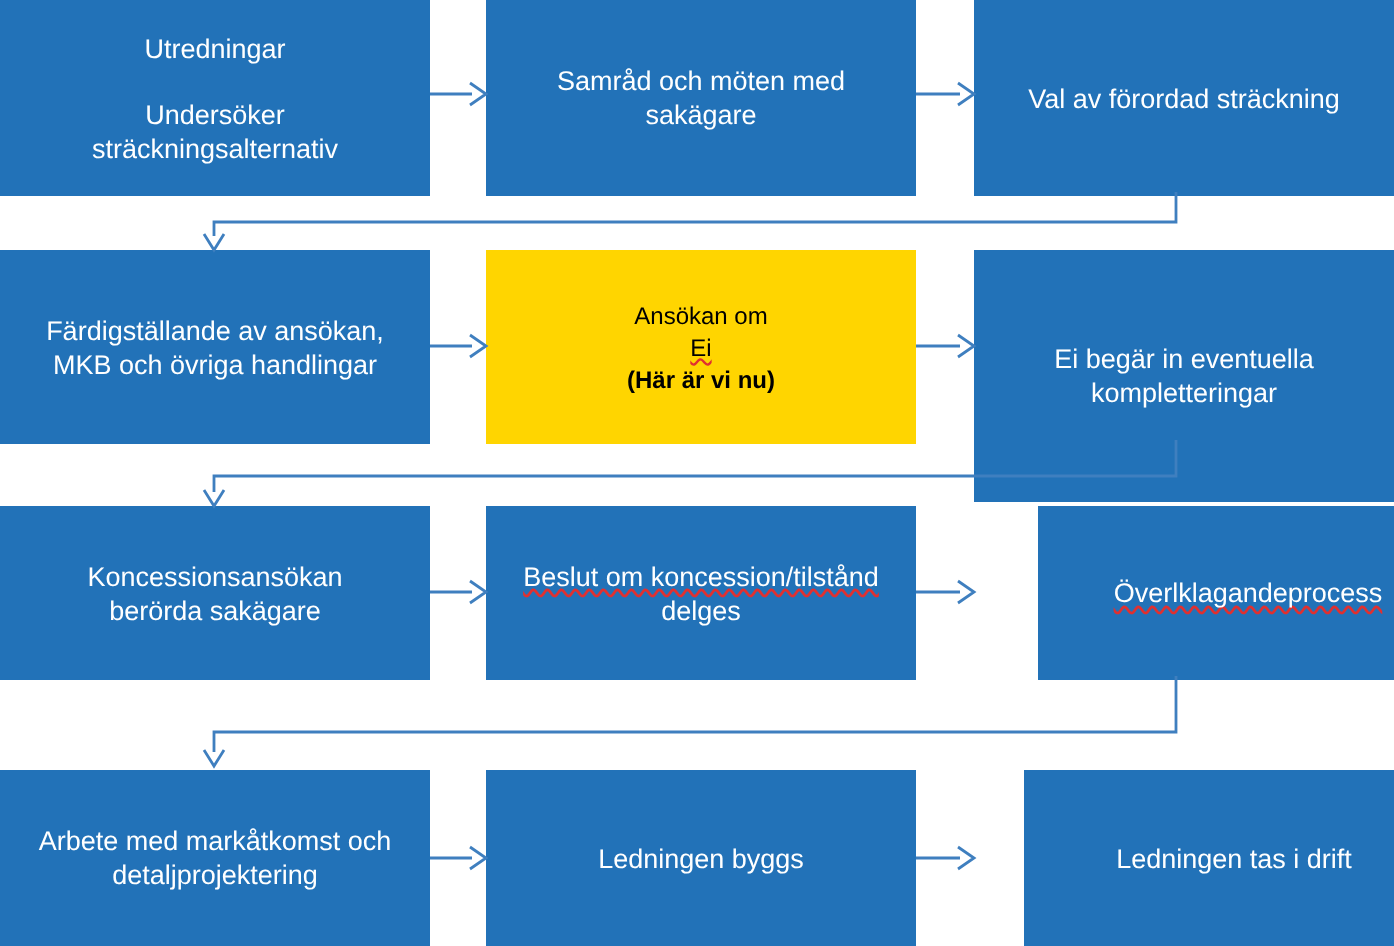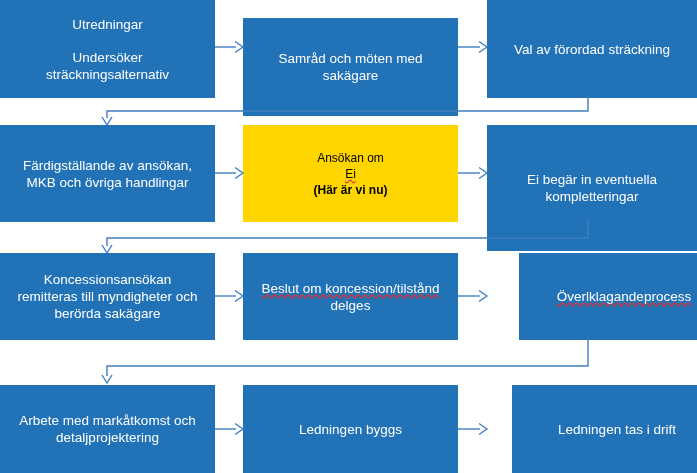--- a/index.html
+++ b/index.html
@@ -62,21 +62,21 @@
 <body>
 
 <div id="canvas">
 
   <div class="node blue" style="left:0px; top:0px; width:215px; height:98px;">
     <span class="line">Utredningar</span>
     <span class="line gap-above">Undersöker</span>
     <span class="line">sträckningsalternativ</span>
   </div>
 
-  <div class="node blue" style="left:243px; top:18px; width:215px; height:98px;">
+  <div class="node blue" style="left:243px; top:0px; width:215px; height:98px;">
     <span class="line">Samråd och möten med</span>
     <span class="line">sakägare</span>
   </div>
 
   <div class="node blue" style="left:487px; top:0px; width:210px; height:98px;">
     <span class="line">Val av förordad sträckning</span>
   </div>
 
   <div class="node blue" style="left:0px; top:125px; width:215px; height:97px;">
     <span class="line">Färdigställande av ansökan,</span>
@@ -89,21 +89,20 @@
     <span class="line bold">(Här är vi nu)</span>
   </div>
 
   <div class="node blue" style="left:487px; top:125px; width:210px; height:126px;">
     <span class="line">Ei begär in eventuella</span>
     <span class="line">kompletteringar</span>
   </div>
 
   <div class="node blue" style="left:0px; top:253px; width:215px; height:87px;">
     <span class="line">Koncessionsansökan</span>
-    <span class="line">remitteras till myndigheter och</span>
     <span class="line">berörda sakägare</span>
   </div>
 
   <div class="node blue" style="left:243px; top:253px; width:215px; height:87px;">
     <span class="line sp">Beslut om koncession/tilstånd</span>
     <span class="line">delges</span>
   </div>
 
   <div class="node blue" style="left:487px; top:253px; width:210px; height:87px;margin-left:32px;">
     <span class="line sp">Överlklagandeprocess</span>

